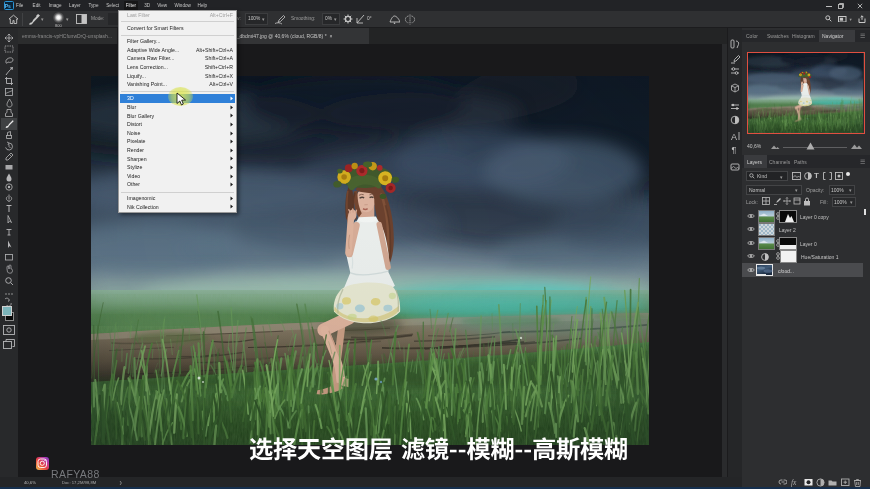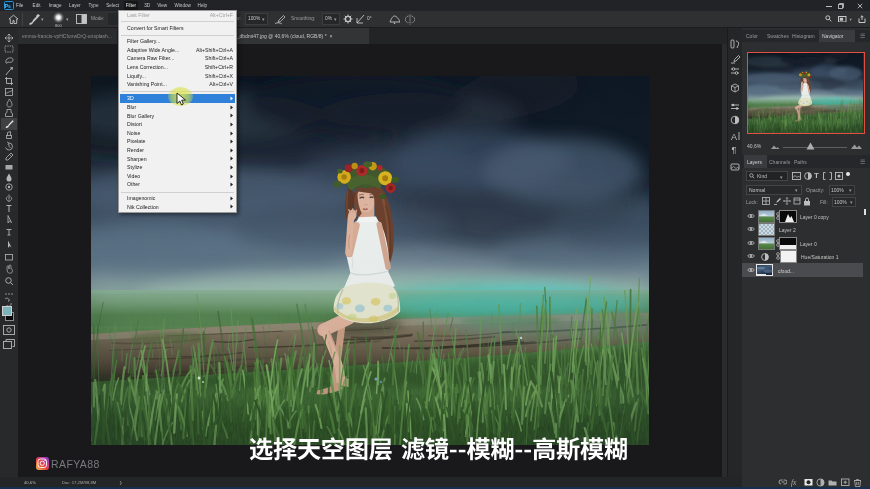--- a/index.html
+++ b/index.html
@@ -1259,21 +1259,21 @@
   </svg>
 <svg class="abs" style="left:852.5px;top:478px" width="9" height="9" viewBox="0 0 9 9">
     <path d="M1.5 2.5h6L7 8.5H2.5zM1 2.5h7M3.5 2.5V1.5h2v1M3.7 4v3M5.3 4v3" stroke="#b0b0b0" stroke-width="0.8" fill="none"></path>
   </svg>
 <div class="abs" style="left:36px;top:457px;width:12.5px;height:12.5px;border-radius:3px;background:linear-gradient(45deg,#f5c14e 0%,#e7403f 45%,#b839a8 75%,#7a3fc4 100%)"></div>
 <svg class="abs" style="left:36px;top:457px" width="12.5" height="12.5" viewBox="0 0 12.5 12.5">
     <rect x="2" y="2" width="8.5" height="8.5" rx="2.4" fill="none" stroke="#fff" stroke-width="0.9"></rect>
     <circle cx="6.25" cy="6.25" r="2.1" fill="none" stroke="#fff" stroke-width="0.9"></circle>
     <circle cx="9" cy="3.6" r="0.7" fill="#fff"></circle>
   </svg>
-<div class="t" style="left:51px;top:458px;font-size:10.5px;color:#787a7e;letter-spacing:0.4px">RAFYA88</div>
+<div class="t" style="left:51px;top:468px;font-size:10.5px;color:#787a7e;letter-spacing:0.4px">RAFYA88</div>
 <svg id="subsvg" style="position:absolute;left:249px;top:434px;overflow:visible" width="379" height="30">
     <g fill="#fff">
       <path transform="translate(0.00,24.0) scale(0.02430,-0.02430)" d="M44 754C99 705 166 635 194 587L293 662C261 710 192 776 135 821ZM422 819C399 732 356 644 302 589C329 575 378 544 400 525C423 552 445 586 466 623H590V507H317V403H481C467 305 431 227 296 178C323 155 355 109 368 79C536 149 583 262 603 403H667V227C667 121 687 86 783 86C801 86 840 86 859 86C932 86 962 120 974 254C941 262 891 281 869 300C866 209 862 196 846 196C838 196 810 196 804 196C787 196 786 199 786 228V403H959V507H709V623H918V724H709V844H590V724H512C521 747 529 770 535 794ZM272 464H46V353H157V96C116 74 73 41 32 5L112 -100C165 -37 221 21 258 21C280 21 311 -8 352 -33C419 -71 499 -83 617 -83C715 -83 866 -78 940 -73C941 -41 960 19 972 51C875 37 720 28 620 28C516 28 430 34 367 72C323 98 299 122 272 128Z"></path>
       <path transform="translate(23.94,24.0) scale(0.02430,-0.02430)" d="M153 849V661H40V551H153V375L26 344L52 229L153 258V39C153 26 148 22 136 22C124 21 88 21 53 23C68 -9 82 -59 85 -90C151 -90 196 -86 228 -67C260 -48 269 -18 269 39V291L374 322L359 430L269 406V551H375V661H269V849ZM756 704C730 672 699 642 663 614C630 642 601 672 576 704ZM400 809V704H460C492 649 531 599 575 556C505 515 426 483 346 463C368 441 395 396 408 368C496 396 582 434 660 485C734 432 819 392 914 366C929 396 962 442 987 466C900 484 821 514 752 553C824 615 883 689 923 776L851 814L832 809ZM599 416V337H413V232H599V163H363V57H599V-90H719V57H962V163H719V232H899V337H719V416Z"></path>
       <path transform="translate(47.87,24.0) scale(0.02430,-0.02430)" d="M64 481V358H401C360 231 261 100 29 19C55 -5 92 -55 108 -84C334 -1 447 126 503 259C586 94 709 -22 897 -82C915 -48 951 4 980 30C784 81 656 197 585 358H936V481H553C554 507 555 532 555 556V659H897V783H101V659H429V558C429 534 428 508 426 481Z"></path>
       <path transform="translate(71.81,24.0) scale(0.02430,-0.02430)" d="M540 508C640 459 783 384 852 340L934 436C858 479 711 547 617 590ZM377 589C290 524 179 469 69 435L137 326L192 351V249H432V53H69V-56H935V53H560V249H815V356H203C295 400 389 457 460 515ZM402 824C414 798 426 766 436 737H62V491H180V628H815V511H940V737H584C570 774 547 822 530 859Z"></path>
       <path transform="translate(95.74,24.0) scale(0.02430,-0.02430)" d="M72 811V-90H187V-54H809V-90H930V811ZM266 139C400 124 565 86 665 51H187V349C204 325 222 291 230 268C285 281 340 298 395 319L358 267C442 250 548 214 607 186L656 260C599 285 505 314 425 331C452 343 480 355 506 369C583 330 669 300 756 281C767 303 789 334 809 356V51H678L729 132C626 166 457 203 320 217ZM404 704C356 631 272 559 191 514C214 497 252 462 270 442C290 455 310 470 331 487C353 467 377 448 402 430C334 403 259 381 187 367V704ZM415 704H809V372C740 385 670 404 607 428C675 475 733 530 774 592L707 632L690 627H470C482 642 494 658 504 673ZM502 476C466 495 434 516 407 539H600C572 516 538 495 502 476Z"></path>
       <path transform="translate(119.68,24.0) scale(0.02430,-0.02430)" d="M309 458V355H878V458ZM235 706H781V622H235ZM114 807V511C114 354 107 127 21 -27C51 -38 105 -67 129 -87C221 79 235 339 235 512V520H902V807ZM681 136 729 56 444 38C480 81 515 130 545 179H787ZM311 -86C350 -72 405 -67 781 -37C793 -61 804 -83 812 -101L926 -49C896 10 834 108 787 179H946V283H254V179H398C369 124 336 77 323 62C304 39 286 23 268 19C282 -11 304 -64 311 -86Z"></path>
       <path transform="translate(151.88,24.0) scale(0.02430,-0.02430)" d="M534 206V37C534 -45 556 -69 649 -69C667 -69 744 -69 762 -69C835 -69 859 -39 868 77C843 83 806 97 788 110C784 22 779 9 752 9C735 9 675 9 662 9C633 9 628 12 628 37V206ZM444 207C432 139 408 51 379 -4L457 -34C486 21 506 112 519 182ZM627 238C664 188 708 120 726 77L798 121C778 164 734 229 695 276ZM797 210C844 138 890 40 904 -22L981 14C964 76 915 170 867 241ZM73 747C126 710 194 655 225 619L300 698C266 734 197 785 143 818ZM27 492C81 457 151 406 183 371L255 453C220 487 148 534 94 566ZM48 7 150 -56C194 40 241 154 278 258L188 322C145 208 88 83 48 7ZM308 666V453C308 314 301 116 218 -23C239 -35 285 -77 302 -99C398 55 415 298 415 452V577H518V504L442 498L448 414L518 420V409C518 318 546 292 658 292C681 292 782 292 806 292C888 292 917 316 928 410C900 416 858 430 837 444C833 388 827 379 795 379C772 379 689 379 670 379C629 379 622 383 622 411V429L804 444L798 526L622 512V577H852C843 547 834 519 825 498L911 478C932 521 956 592 973 653L902 669L886 666H661V708H919V795H661V850H548V666Z"></path>
       <path transform="translate(175.81,24.0) scale(0.02430,-0.02430)" d="M562 293H811V249H562ZM562 405H811V362H562ZM613 696H765C759 672 748 640 738 613H642C637 637 626 670 613 696ZM615 834 632 791H445V696H592L514 680C523 660 532 635 537 613H416V514H957V613H842L875 681L789 696H935V791H752C743 813 732 838 722 858ZM457 479V175H538C528 83 498 31 361 -1C384 -21 413 -65 424 -92C595 -43 638 41 651 175H710V37C710 -48 729 -75 814 -75C831 -75 864 -75 880 -75C945 -75 970 -45 979 61C951 68 909 83 887 98C885 24 882 10 868 10C861 10 841 10 835 10C823 10 820 14 820 38V175H921V479ZM51 361V253H171V119C171 74 134 36 110 20C130 -5 161 -57 170 -86C189 -65 224 -42 416 73C406 97 395 145 390 177L283 116V253H406V361H283V458H383V565H130C150 590 169 617 186 646H394V754H242C250 774 259 795 266 815L161 847C132 759 80 674 20 619C38 591 67 529 75 504L101 530V458H171V361Z"></path>

